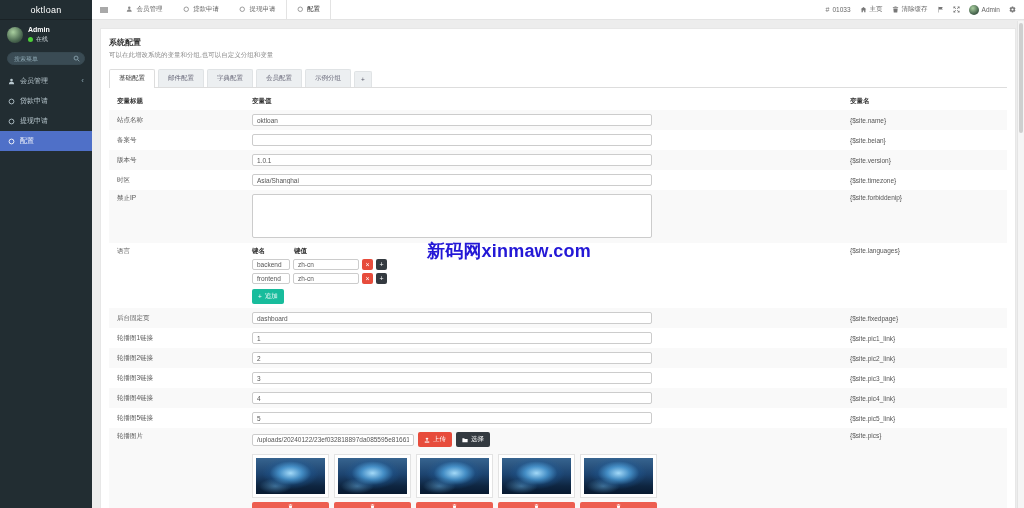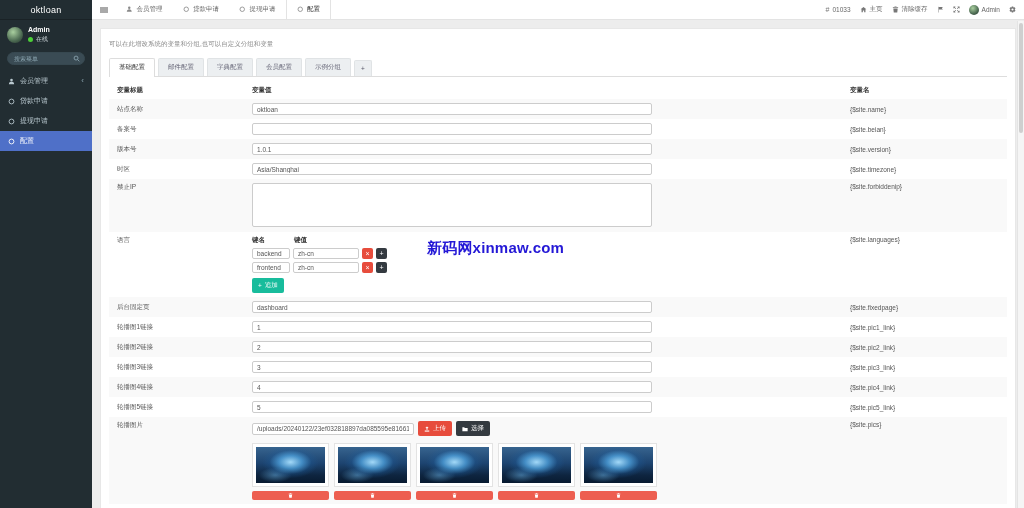--- a/index.html
+++ b/index.html
@@ -93,21 +93,21 @@
   .thumb-img { width:100%; height:36px;
     background:
       radial-gradient(ellipse 55% 60% at 50% 42%, rgba(170,225,255,.95) 0%, rgba(80,165,225,.75) 30%, rgba(30,90,150,.35) 55%, rgba(10,40,80,0) 75%),
       radial-gradient(ellipse 40% 35% at 28% 78%, rgba(120,200,255,.45), rgba(120,200,255,0) 60%),
       linear-gradient(180deg,#37648f 0%,#1d4470 45%,#0e2540 78%,#081a30 100%);
   }
   .thumb-del { margin-top:4px; width:100%; height:9px; background:#ed5e50; border:none; border-radius:2px; cursor:pointer; display:flex; align-items:center; justify-content:center; padding:0; }
   .thumb-del svg { width:5px; height:5px; color:#fff; }
 
   
-  .watermark { position:absolute; left:427px; top:239px; font-size:15px; font-weight:bold; color:#2418d6; z-index:50; white-space:nowrap; letter-spacing:.2px; }
+  .watermark { position:absolute; left:427px; top:239px; font-size:18px; font-weight:bold; color:#2418d6; z-index:50; white-space:nowrap; letter-spacing:.2px; }
   .vscroll { position:absolute; right:0; top:21px; bottom:0; width:7px; background:#f5f5f5; border-left:1px solid #e4e4e4; z-index:30; }
   .vscroll .thumb { position:absolute; left:1px; right:1px; top:2px; height:110px; background:#cfcfcf; border-radius:3px; }
 </style>
 </head>
 <body>
 
 <aside class="sidebar">
   <div class="logo">oktloan</div>
 
   <div class="user-panel">
@@ -229,20 +229,21 @@
     <div class="nb-item">
       <svg viewBox="0 0 16 16" fill="currentColor">
         <path fill-rule="evenodd" d="M9.7 1l.3 1.9 1.4.8 1.8-.7 1.7 2.9-1.5 1.2v1.8l1.5 1.2-1.7 2.9-1.8-.7-1.4.8-.3 1.9H6.3L6 13.1l-1.4-.8-1.8.7-1.7-2.9 1.5-1.2V7.1L1.1 5.9l1.7-2.9 1.8.7 1.4-.8L6.3 1h3.4zM8 5.5a2.5 2.5 0 110 5 2.5 2.5 0 010-5z"></path>
       </svg>
     </div>
   </div>
 </header>
 
 <main class="content">
   <section class="panel">
+    <h1 class="panel-title">系统配置</h1>
     <div class="panel-sub">可以在此增改系统的变量和分组,也可以自定义分组和变量</div>
 
     <div class="cfg-tabs">
       <div class="cfg-tab active">基础配置</div>
       <div class="cfg-tab">邮件配置</div>
       <div class="cfg-tab">字典配置</div>
       <div class="cfg-tab">会员配置</div>
       <div class="cfg-tab">示例分组</div>
       <div class="cfg-tab add">+</div>
     </div>

